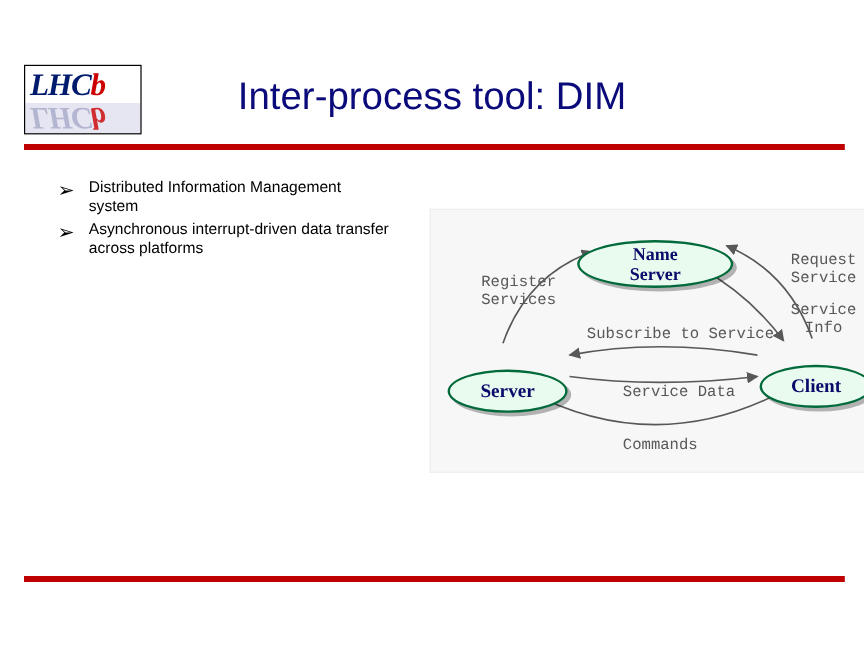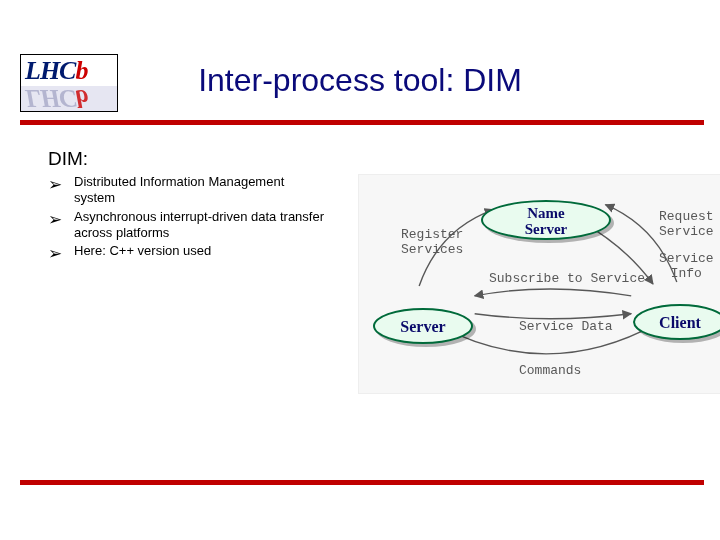--- a/index.html
+++ b/index.html
@@ -38,25 +38,23 @@
   <div class="header">
     <div class="logo">
       <span class="logo-main"><span>LHC</span><span class="logo-dot">b</span></span>
       <span class="logo-shadow"><span>LHC</span><span class="logo-dot">b</span></span>
     </div>
     <div class="title">Inter-process tool: DIM</div>
   </div>
   <div class="rule-top"></div>
 
   <div class="body">
-    <div class="intro">DIM:</div>
     <ul class="bullets">
       <li>Distributed Information Management system</li>
       <li>Asynchronous interrupt-driven data transfer across platforms</li>
-      <li>Here: C++ version used</li>
     </ul>
 
     <div class="diagram">
       <svg class="arrows" viewBox="0 0 374 220">
         <defs>
           <marker id="ah" viewBox="0 0 10 10" refX="9" refY="5" markerWidth="7" markerHeight="7" orient="auto-start-reverse">
             <path d="M0 0 L10 5 L0 10 z" fill="#585858"></path>
           </marker>
         </defs>
 

